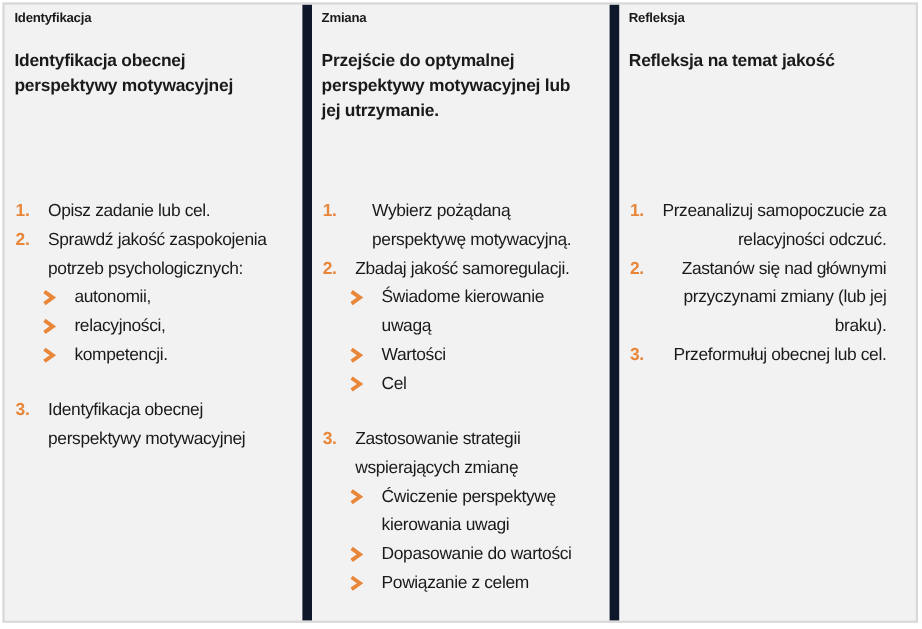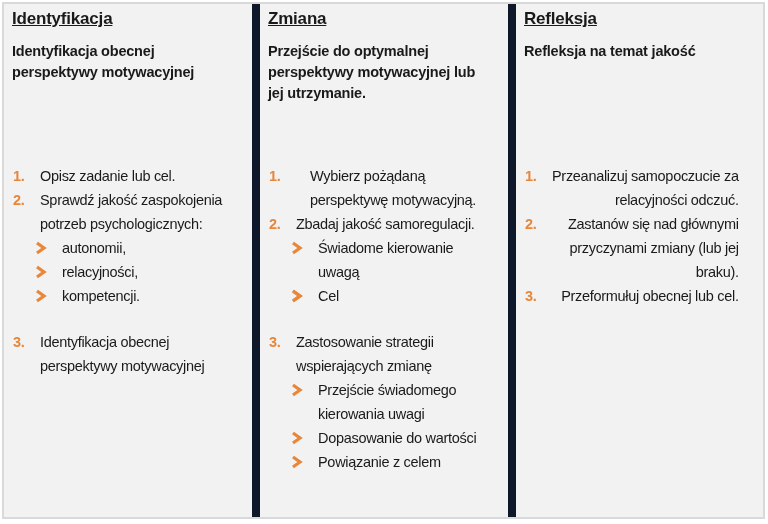--- a/index.html
+++ b/index.html
@@ -5,21 +5,21 @@
   html, body { margin: 0; padding: 0; background: #ffffff; }
   body { width: 768px; height: 524px; overflow: hidden; position: relative;
          font-family: "Liberation Sans", sans-serif; color: #1a1a1a; }
   .table { position: absolute; left: 2px; top: 2px; width: 763px; height: 517px;
            display: flex; border: 2px solid #d9d9d9; box-sizing: border-box; background: #f2f2f2; }
   .col { position: relative; box-sizing: border-box; height: 100%; background: #f2f2f2; }
   .col + .col { border-left: 8px solid #0f172a; }
   .c1 { width: 248px; }
   .c2 { width: 256px; }
   .c3 { flex: 1; text-align: right; }
-  .head { position: absolute; left: 8px; top: 5px; font-size: 17px; font-weight: bold; letter-spacing: -0.2px; text-decoration: underline; }
+  .head { position: absolute; left: 8px; top: 5px; font-size: 11px; font-weight: bold; letter-spacing: -0.2px; }
   .sub { position: absolute; left: 8px; top: 37px; font-size: 14.5px; font-weight: bold; line-height: 21px; letter-spacing: -0.2px; }
   .list { position: absolute; left: 8px; top: 160px; font-size: 14.5px; line-height: 24px; letter-spacing: -0.3px; }
   .item { position: relative; padding-left: 28px; }
   .num { position: absolute; left: 1px; top: 0; color: #e8863a; font-weight: bold; }
   .bul { position: relative; padding-left: 28px; margin-left: 22px; }
   .chev { position: absolute; left: 0; top: 1px; width: 14px; height: 22px; }
   .gap { height: 22px; }
 </style>
 </head>
 <body>
@@ -90,38 +90,39 @@
         <svg class="chev" viewBox="0 0 14 22">
             <path d="M3 6 L10 11 L3 16" fill="none" stroke="#e8863a" stroke-width="3.2"></path>
           </svg>
         <div>Świadome kierowanie</div>
         <div>uwagą</div>
       </div>
       <div class="bul">
         <svg class="chev" viewBox="0 0 14 22">
             <path d="M3 6 L10 11 L3 16" fill="none" stroke="#e8863a" stroke-width="3.2"></path>
           </svg>
+        <div>Wartości</div>
       </div>
       <div class="bul">
         <svg class="chev" viewBox="0 0 14 22">
             <path d="M3 6 L10 11 L3 16" fill="none" stroke="#e8863a" stroke-width="3.2"></path>
           </svg>
         <div>Cel</div>
       </div>
       <div class="gap"></div>
       <div class="item">
         <span class="num">3.</span>
         <div>Zastosowanie strategii</div>
         <div>wspierających zmianę</div>
       </div>
       <div class="bul">
         <svg class="chev" viewBox="0 0 14 22">
             <path d="M3 6 L10 11 L3 16" fill="none" stroke="#e8863a" stroke-width="3.2"></path>
           </svg>
-        <div>Przejście świadomego</div>
+        <div>Ćwiczenie perspektywę</div>
         <div>kierowania uwagi</div>
       </div>
       <div class="bul">
         <svg class="chev" viewBox="0 0 14 22">
             <path d="M3 6 L10 11 L3 16" fill="none" stroke="#e8863a" stroke-width="3.2"></path>
           </svg>
         <div>Dopasowanie do wartości</div>
       </div>
       <div class="bul">
         <svg class="chev" viewBox="0 0 14 22">

